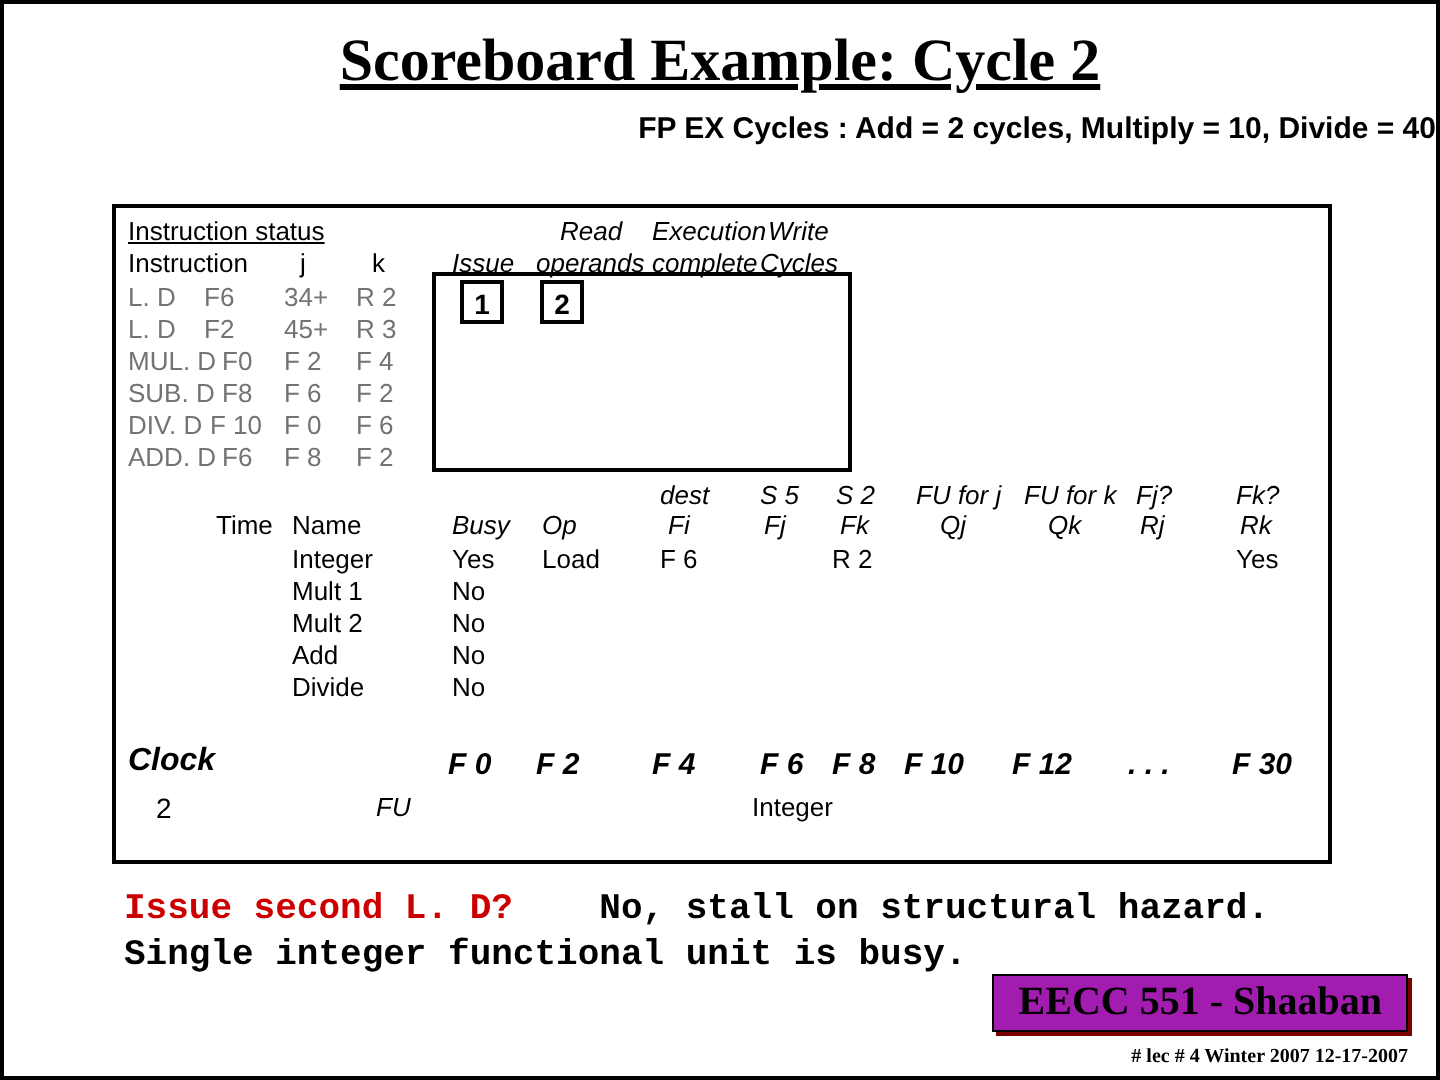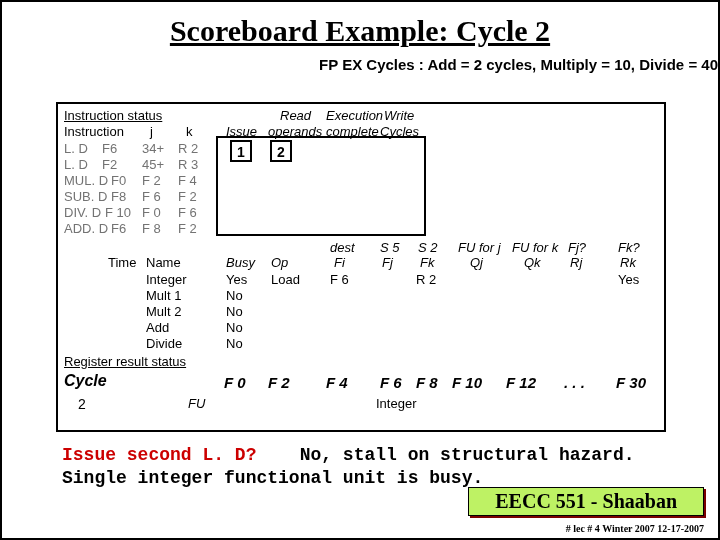--- a/index.html
+++ b/index.html
@@ -62,25 +62,25 @@
     font-weight: bold;
     font-family: Liberation Mono, monospace;
     line-height: 1.25;
   }
   .course-box {
     position: absolute;
     right: 14px;
     bottom: 22px;
     border: 1.5px solid #000;
     box-shadow: 2px 2px 0 #7a0000;
-    padding: 2px 26px;
+    padding: 2px 12px;
     font-family: "Times New Roman", serif;
     font-size: 20px;
     font-weight: bold;
-    background: #bef264;
+    background: #a21caf;
   }
   .footer {
     position: absolute;
     right: 14px;
     bottom: 4px;
     font-family: "Times New Roman", serif;
     font-size: 10px;
     font-weight: bold;
     text-align: center;
   }
@@ -167,22 +167,21 @@
 
   <span class="abs" style="left:88px;top:184px">Mult 1</span>
   <span class="abs" style="left:168px;top:184px">No</span>
   <span class="abs" style="left:88px;top:200px">Mult 2</span>
   <span class="abs" style="left:168px;top:200px">No</span>
   <span class="abs" style="left:88px;top:216px">Add</span>
   <span class="abs" style="left:168px;top:216px">No</span>
   <span class="abs" style="left:88px;top:232px">Divide</span>
   <span class="abs" style="left:168px;top:232px">No</span>
 
-  <span class="abs ul" style="left:6px;top:250px">Register result status</span>
-  <span class="abs bold ital" style="left:6px;top:268px;font-size:16px">Cycle</span>
+  <span class="abs bold ital" style="left:6px;top:268px;font-size:16px">Clock</span>
 
   <span class="abs bold ital" style="left:166px;top:270px;font-size:15px">F 0</span>
   <span class="abs bold ital" style="left:210px;top:270px;font-size:15px">F 2</span>
   <span class="abs bold ital" style="left:268px;top:270px;font-size:15px">F 4</span>
   <span class="abs bold ital" style="left:322px;top:270px;font-size:15px">F 6</span>
   <span class="abs bold ital" style="left:358px;top:270px;font-size:15px">F 8</span>
   <span class="abs bold ital" style="left:394px;top:270px;font-size:15px">F 10</span>
   <span class="abs bold ital" style="left:448px;top:270px;font-size:15px">F 12</span>
   <span class="abs bold ital" style="left:506px;top:270px;font-size:15px">. . .</span>
   <span class="abs bold ital" style="left:558px;top:270px;font-size:15px">F 30</span>

